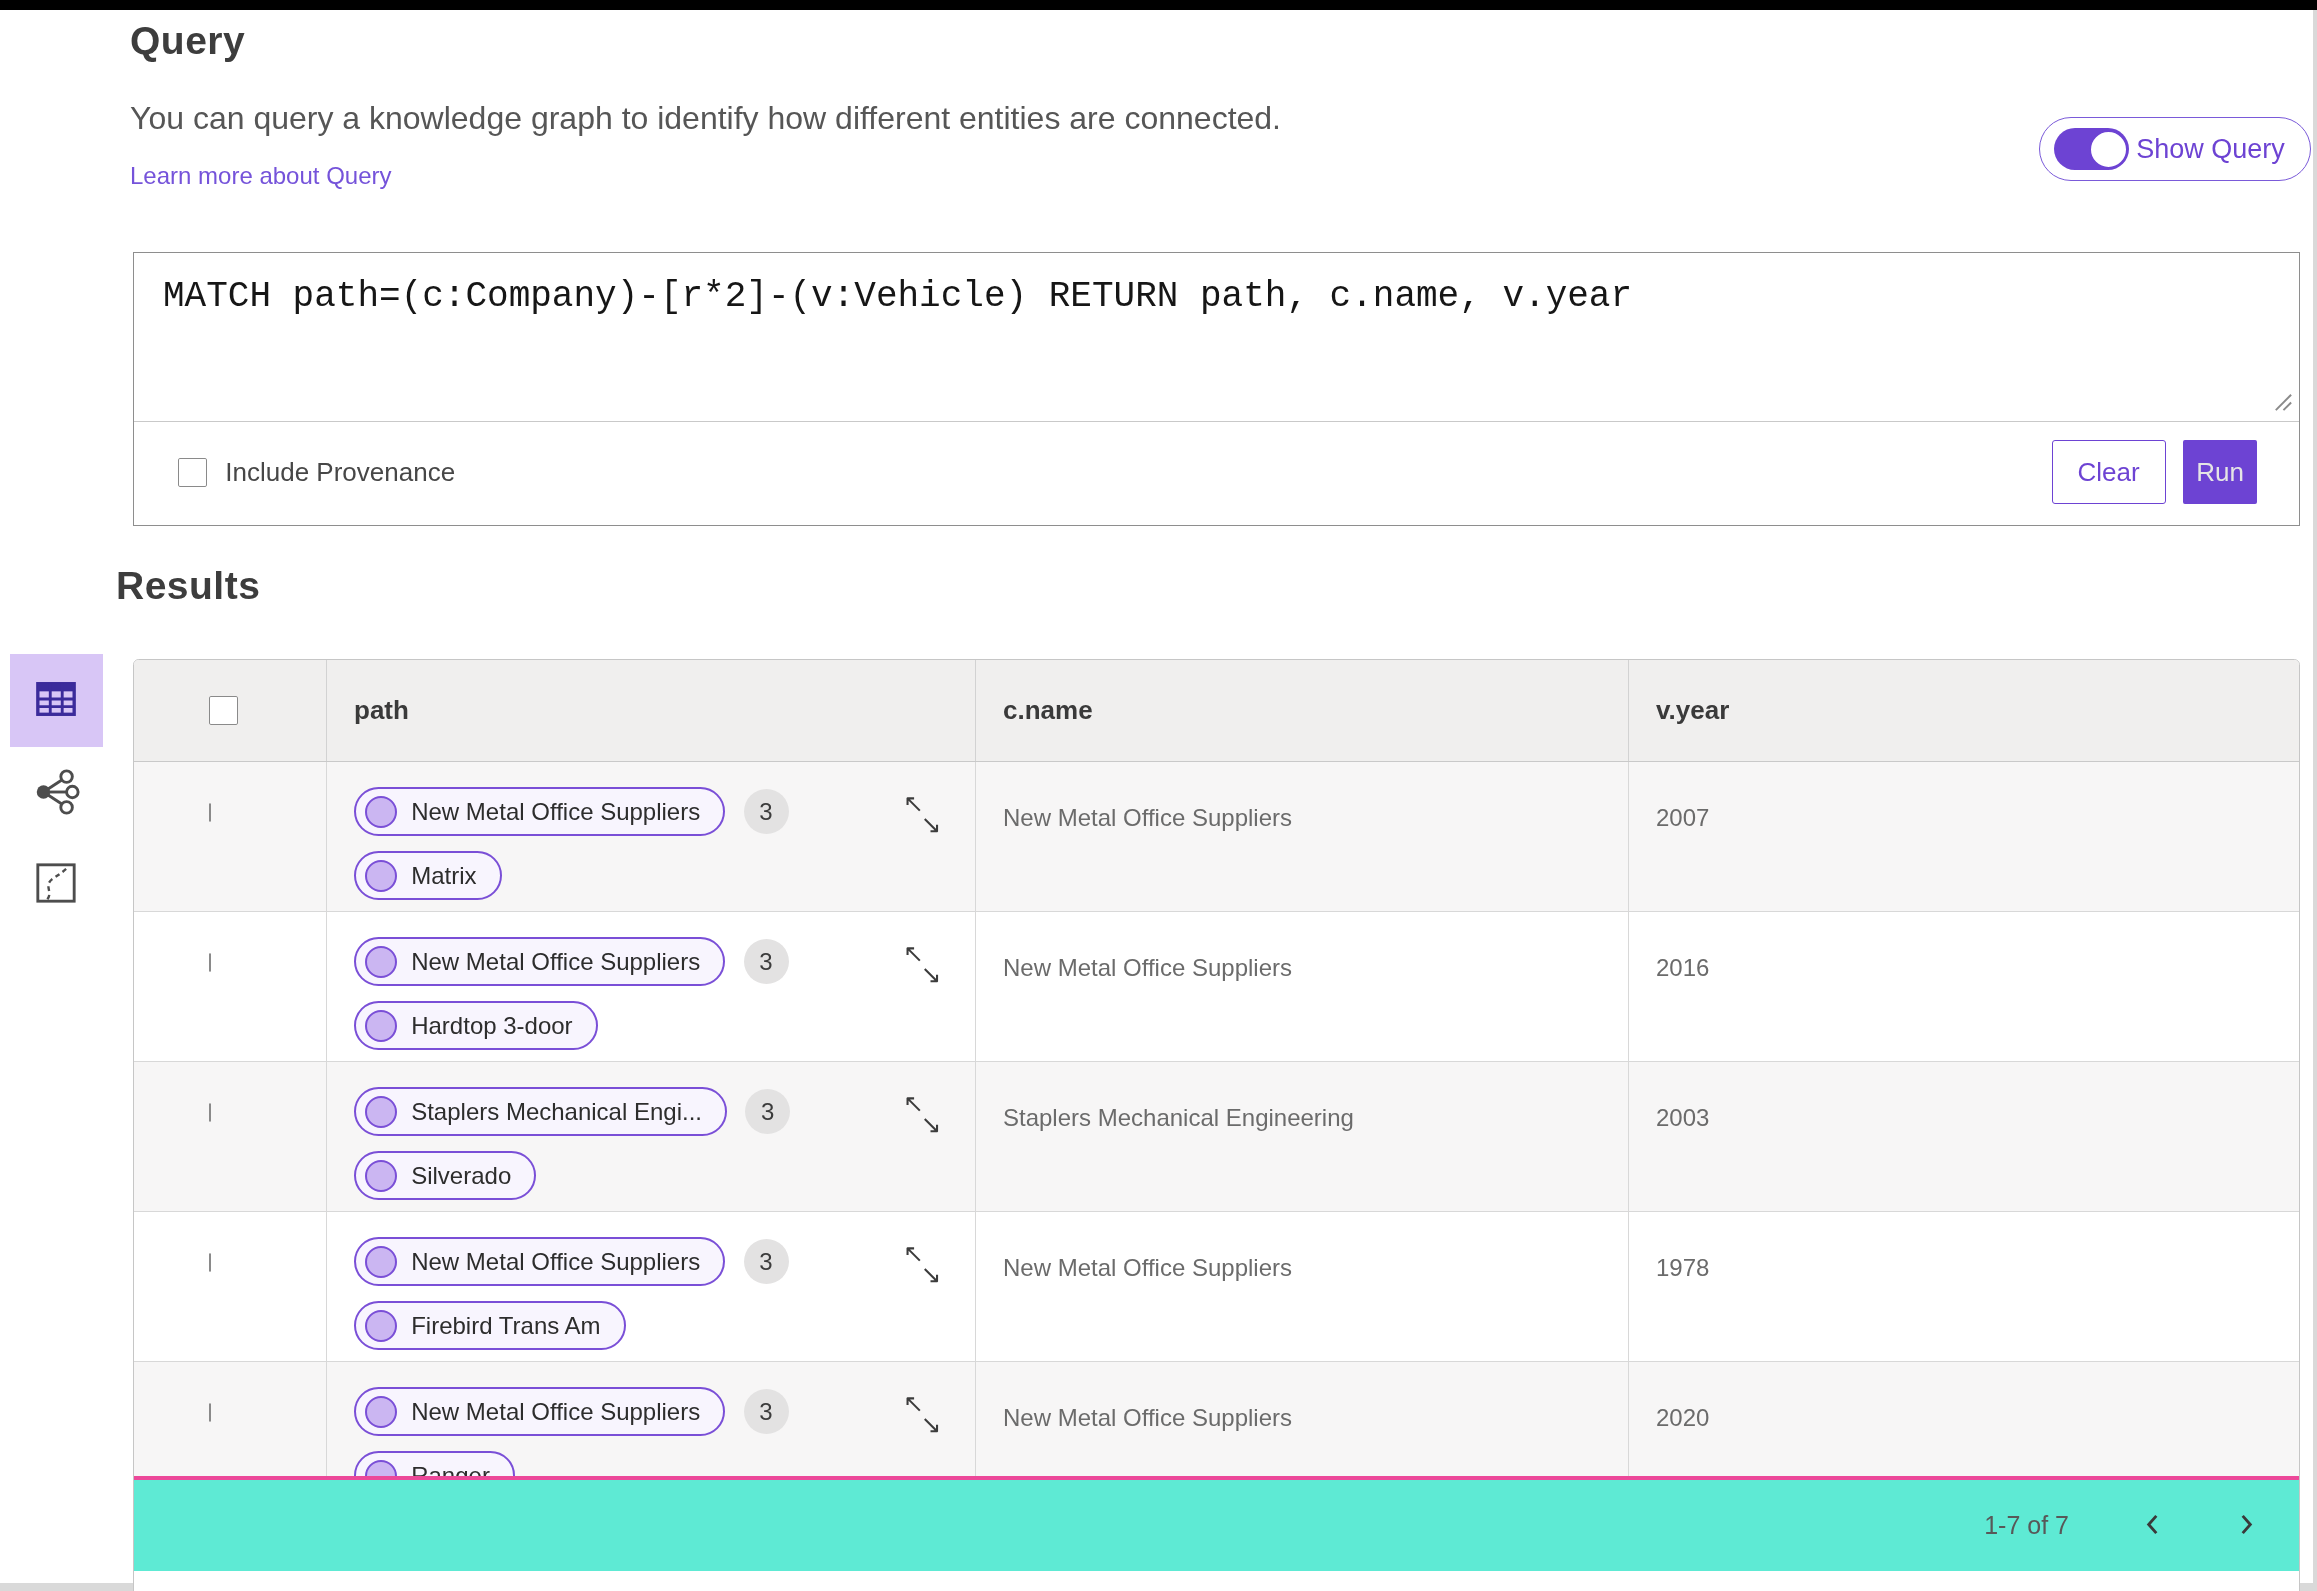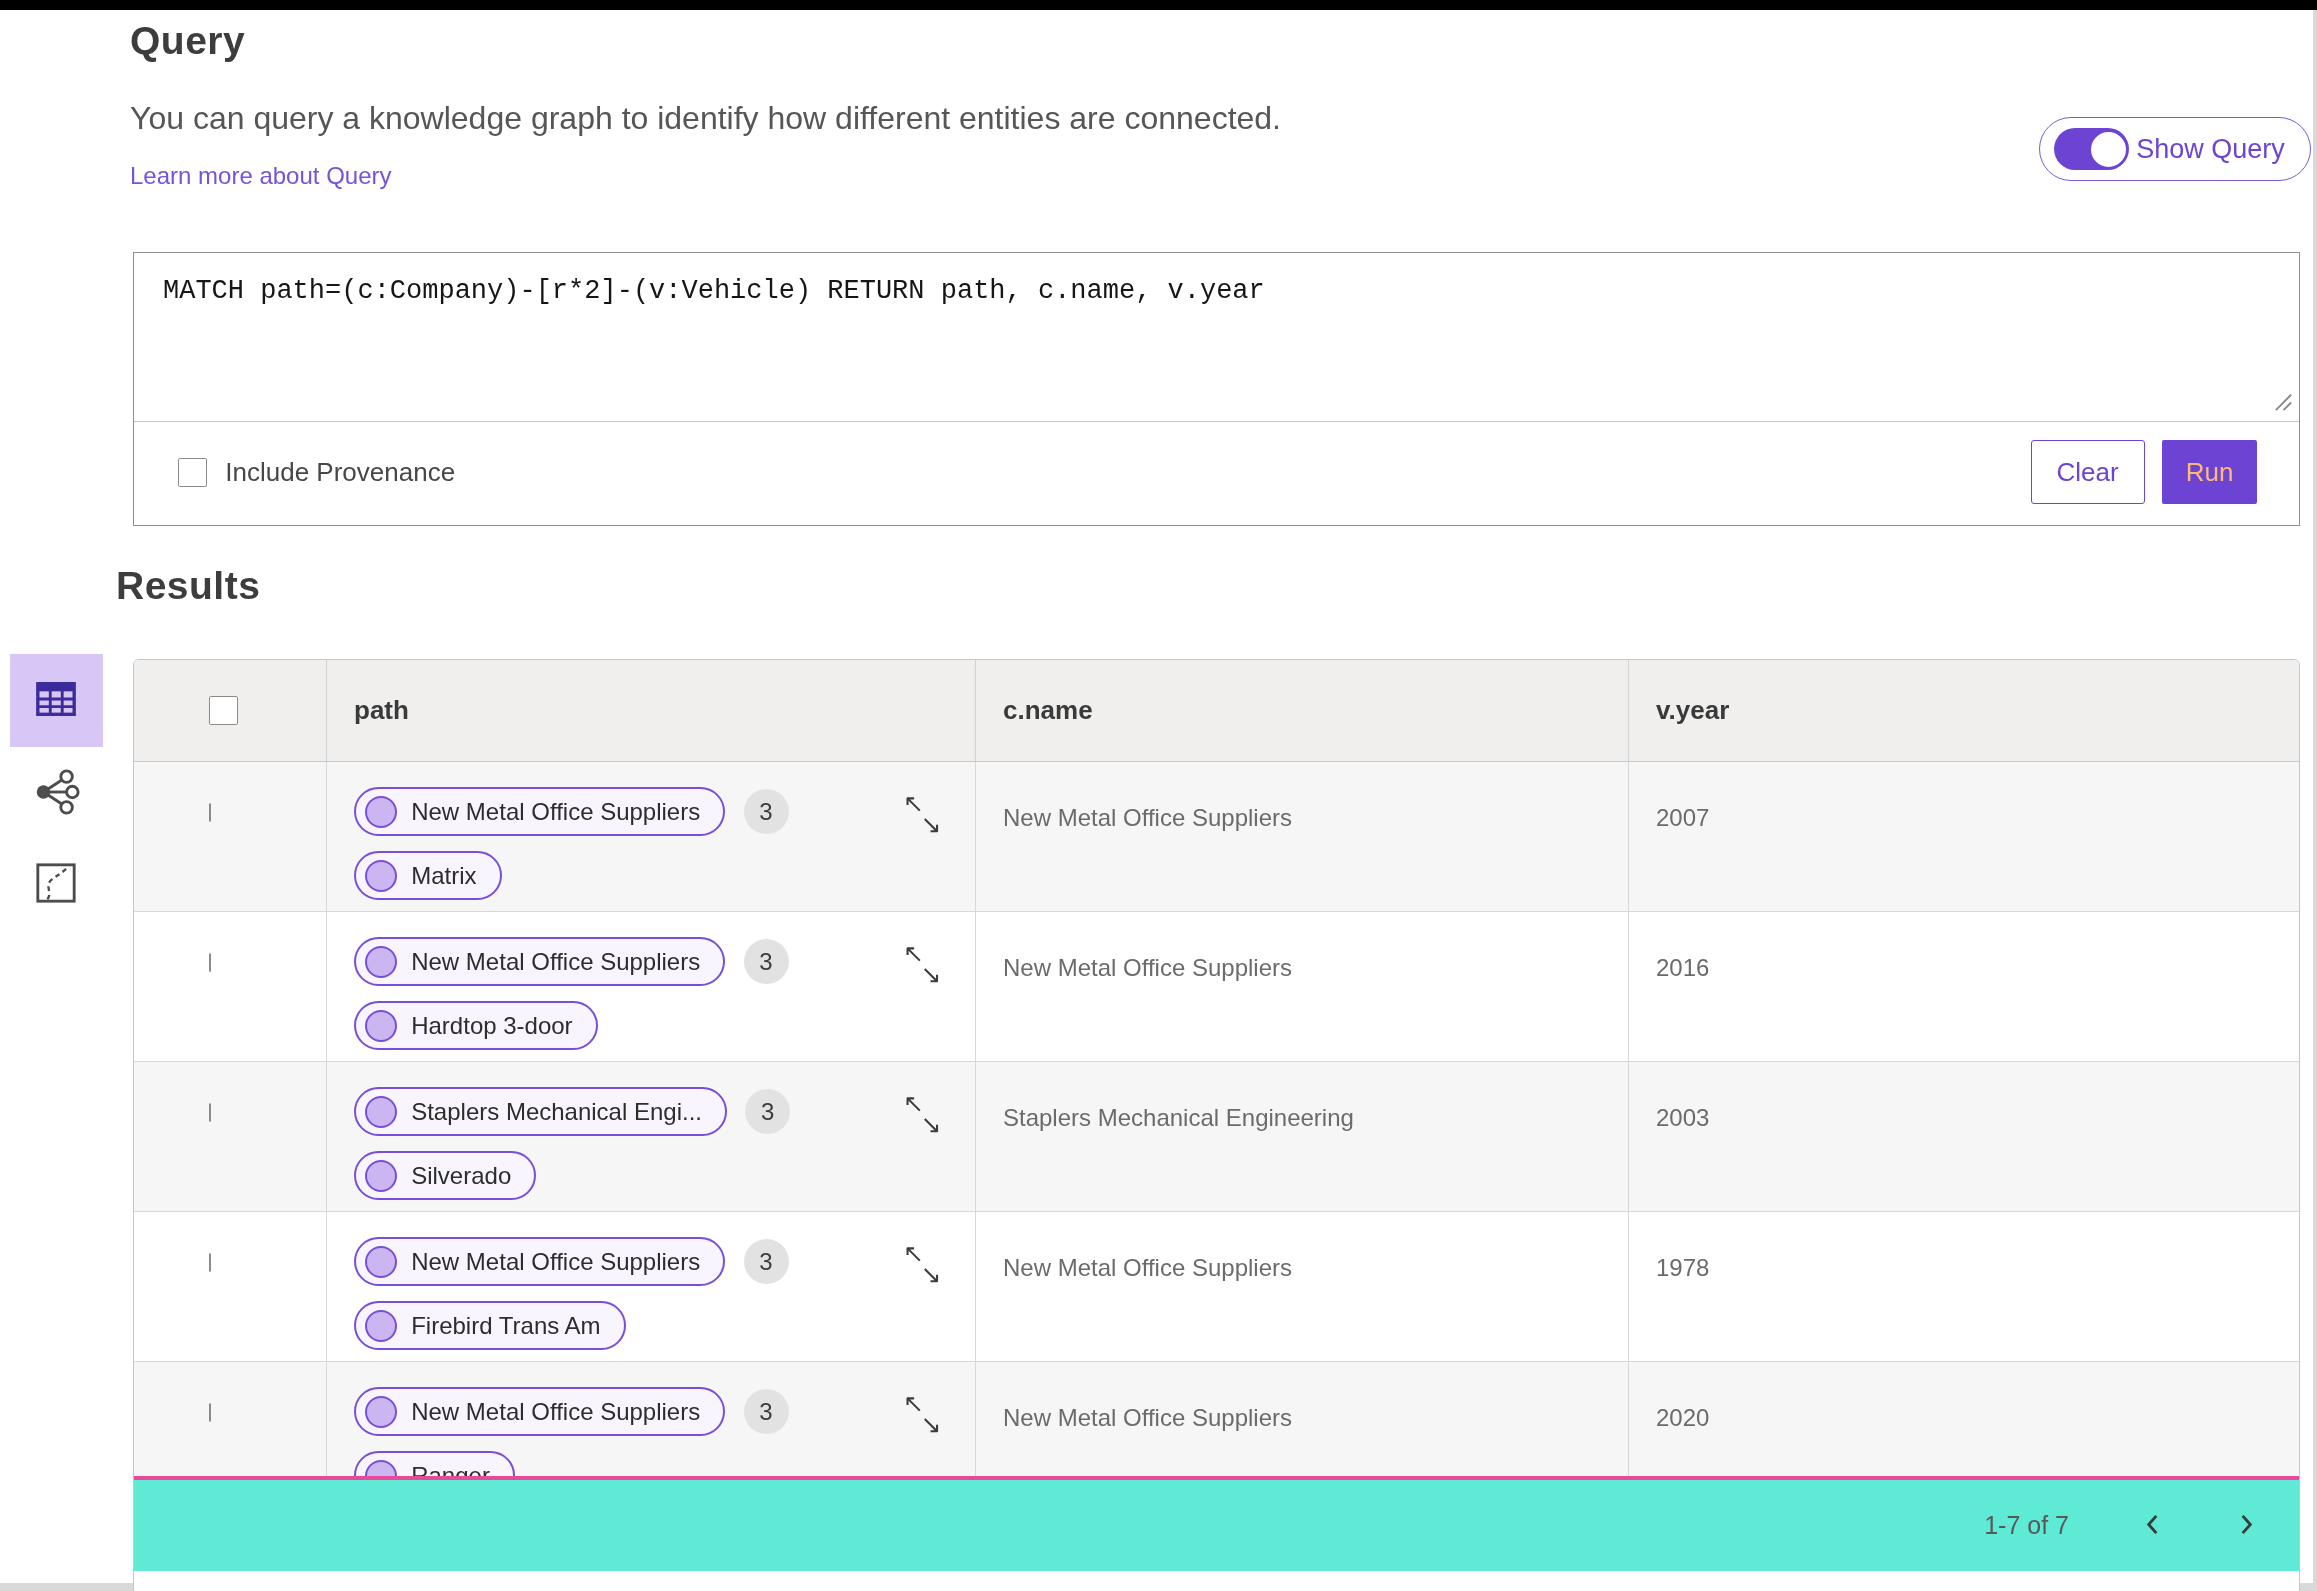--- a/index.html
+++ b/index.html
@@ -17,29 +17,29 @@
   .show-query-toggle { position:absolute; left:2039px; top:117px; width:272px; height:64px; background:#fff;
       border:1.9px solid #7a5ad9; border-radius:33px; display:flex; align-items:center; padding-left:13.5px; cursor:pointer; }
   .switch { position:relative; width:75px; height:42px; background:#6d43d3; border-radius:21px; flex:none; }
   .switch-knob { position:absolute; right:1px; top:1.9px; width:39px; height:39px; background:#fff;
       border:2.9px solid #6d43d3; border-radius:50%; }
   .toggle-label { margin-left:7.7px; font-size:27px; color:#6d43d3; }
 
   .query-box { position:absolute; left:133px; top:252px; width:2167px; height:274px; border:1.9px solid #8e8e8e; background:#fff; }
   .query-textarea-wrap { position:relative; height:169px; border-bottom:1px solid #c9c9c9; }
   .query-input { width:100%; height:100%; border:none; outline:none; resize:none; background:transparent;
-      font-family:"Liberation Mono", monospace; font-size:27px; color:#161616; padding:23px 29px; }
+      font-family:"Liberation Mono", monospace; font-size:36px; color:#161616; padding:23px 29px; }
   .resize-handle { position:absolute; right:4.8px; bottom:3.9px; }
   .query-actions { height:100px; display:flex; align-items:center; padding:0 42px 0 44px; }
   .checkbox { width:29px; height:29px; border:1.9px solid #8a8a8a; border-radius:1.9px; background:#fff; flex:none; cursor:pointer; }
   .include-label { margin-left:18.3px; font-size:26px; color:#474747; }
   .flex-spacer { flex:1; }
   .btn-clear { width:114px; height:64px; border:1.9px solid #6d43d3; background:#fff; color:#6d43d3;
       font-size:26px; font-family:inherit; border-radius:3px; margin-right:17.4px; cursor:pointer; }
-  .btn-run { width:95px; height:64px; border:none; background:#6d43d3; color:#fdba74;
+  .btn-run { width:74px; height:64px; border:none; background:#6d43d3; color:#e5e5e5;
       font-size:26px; font-family:inherit; border-radius:1.9px; cursor:pointer; }
 
   .results-title { position:absolute; left:116px; top:564px; font-size:39px; font-weight:700; color:#3d3d3d; letter-spacing:0.5px; }
 
   .view-table-btn { position:absolute; left:9.7px; top:654px; width:93px; height:93px; background:#d8c6f6;
       display:flex; align-items:center; justify-content:center; cursor:pointer; }
   .view-graph-btn { position:absolute; left:23px; top:761px; width:66px; height:66px;
       display:flex; align-items:center; justify-content:center; cursor:pointer; }
   .view-map-btn   { position:absolute; left:25px; top:854px; width:62px; height:62px;
       display:flex; align-items:center; justify-content:center; cursor:pointer; }

